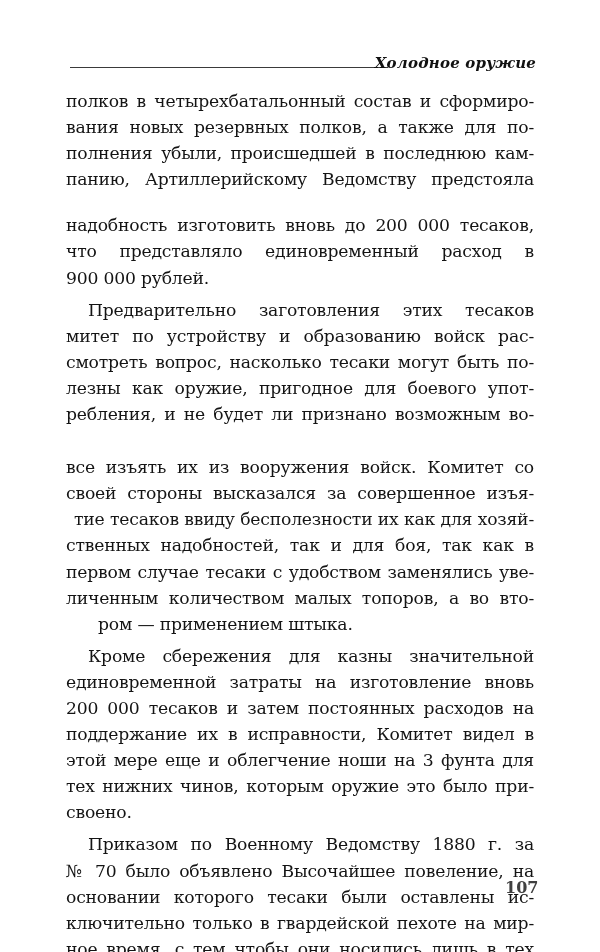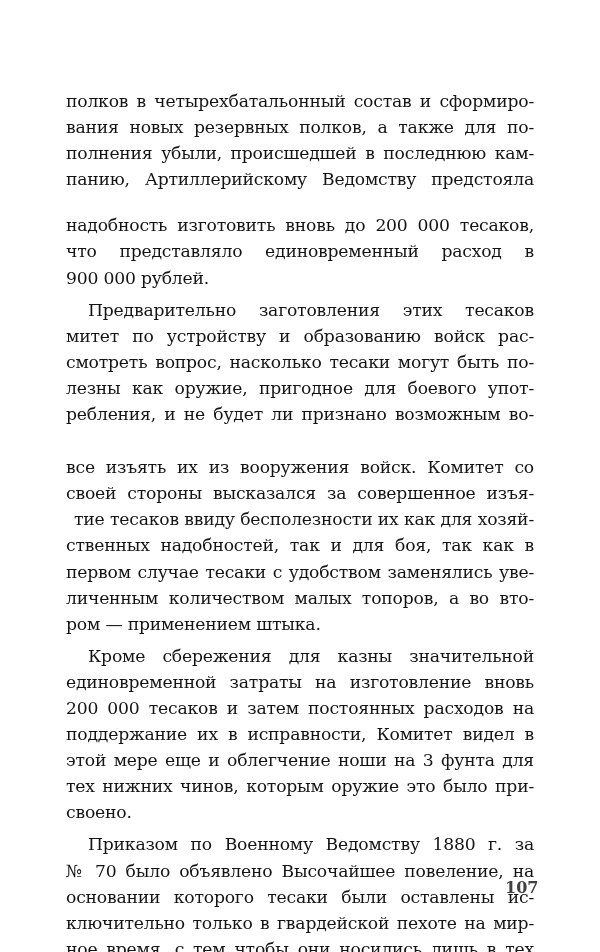--- a/index.html
+++ b/index.html
@@ -27,20 +27,24 @@
     .line.last { text-align-last: left; }
     .page-number {
       position: absolute; left: 505px; top: 878px;
       font-family: "DejaVu Serif", serif; font-weight: bold; font-size: 16px; color: #404040; text-align: right;
     }
   </style>
 </head>
 <body>
 
 <div class="page">
+  <div class="running-head">
+    <div class="rule"></div>
+    <div class="section-title">Холодное оружие</div>
+  </div>
 
   <div class="text-block">
     <div class="para">
       <span class="line" style="white-space: normal; text-align-last: justify;">полков в четырехбатальонный состав и сформиро-</span>
       <span class="line" style="white-space: normal; text-align-last: justify;">вания новых резервных полков, а также для по-</span>
       <span class="line" style="white-space: normal; text-align-last: justify;">полнения убыли, происшедшей в последнюю кам-</span>
       <span class="line" style="white-space: normal; text-align-last: justify;">панию, Артиллерийскому Ведомству предстояла</span>
       <span class="line" style="white-space: normal; text-align-last: justify; margin-top: 20px;">надобность изготовить вновь до 200 000 тесаков,</span>
       <span class="line" style="white-space: normal; text-align-last: justify;">что представляло единовременный расход в</span>
       <span class="line last" style="white-space: normal; text-align-last: left;">900 000 рублей.</span>
@@ -51,21 +55,21 @@
       <span class="line" style="white-space: normal; text-align-last: justify;">митет по устройству и образованию войск рас-</span>
       <span class="line" style="white-space: normal; text-align-last: justify;">смотреть вопрос, насколько тесаки могут быть по-</span>
       <span class="line" style="white-space: normal; text-align-last: justify;">лезны как оружие, пригодное для боевого упот-</span>
       <span class="line" style="white-space: normal; text-align-last: justify;">ребления, и не будет ли признано возможным во-</span>
       <span class="line" style="white-space: normal; text-align-last: justify; margin-top: 27px;">все изъять их из вооружения войск. Комитет со</span>
       <span class="line" style="white-space: normal; text-align-last: justify;">своей стороны высказался за совершенное изъя-</span>
       <span class="line" style="white-space: normal; text-align-last: justify; margin-left: 8px;">тие тесаков ввиду бесполезности их как для хозяй-</span>
       <span class="line" style="white-space: normal; text-align-last: justify;">ственных надобностей, так и для боя, так как в</span>
       <span class="line" style="white-space: normal; text-align-last: justify;">первом случае тесаки с удобством заменялись уве-</span>
       <span class="line" style="white-space: normal; text-align-last: justify;">личенным количеством малых топоров, а во вто-</span>
-      <span class="line last" style="white-space: normal; text-align-last: left;">ром — применением штыка.</span>
+      <span class="line last" style="white-space: normal; text-align-last: left; margin-left: 32px;">ром — применением штыка.</span>
     </div>
 
     <div class="para">
       <span class="line" style="padding-left: 22px; white-space: normal; text-align-last: justify;">Кроме сбережения для казны значительной</span>
       <span class="line" style="white-space: normal; text-align-last: justify;">единовременной затраты на изготовление вновь</span>
       <span class="line" style="white-space: normal; text-align-last: justify;">200 000 тесаков и затем постоянных расходов на</span>
       <span class="line" style="white-space: normal; text-align-last: justify;">поддержание их в исправности, Комитет видел в</span>
       <span class="line" style="white-space: normal; text-align-last: justify;">этой мере еще и облегчение ноши на 3 фунта для</span>
       <span class="line" style="white-space: normal; text-align-last: justify;">тех нижних чинов, которым оружие это было при-</span>
       <span class="line last" style="white-space: normal; text-align-last: left;">своено.</span>

